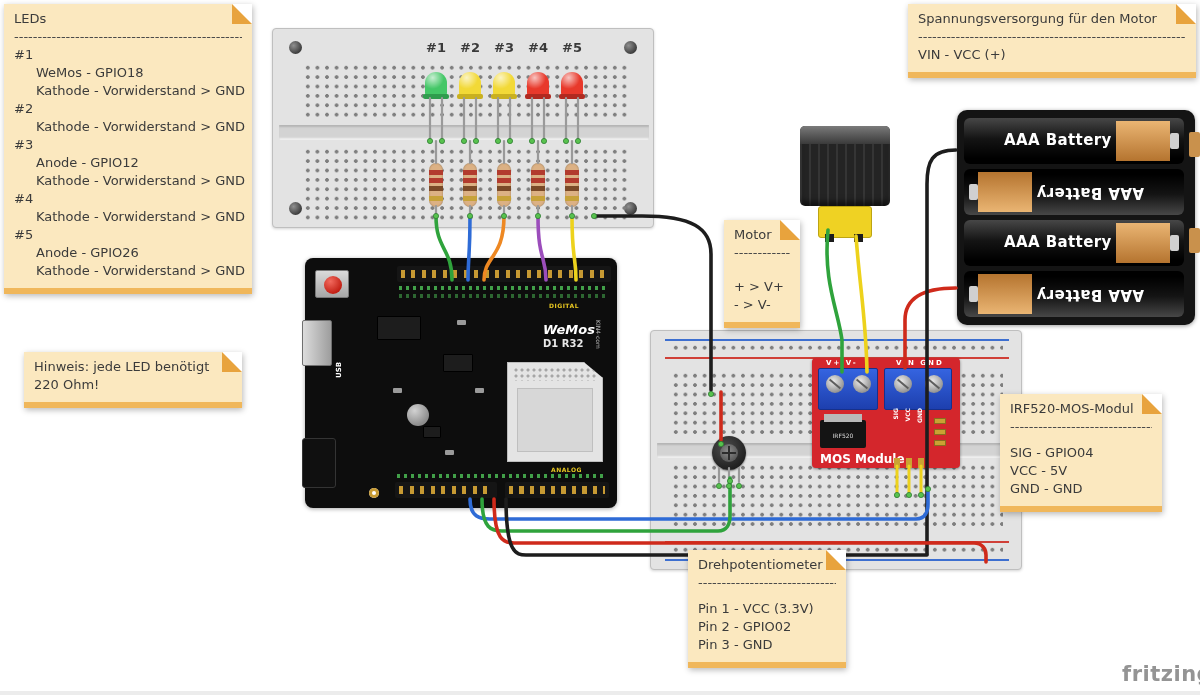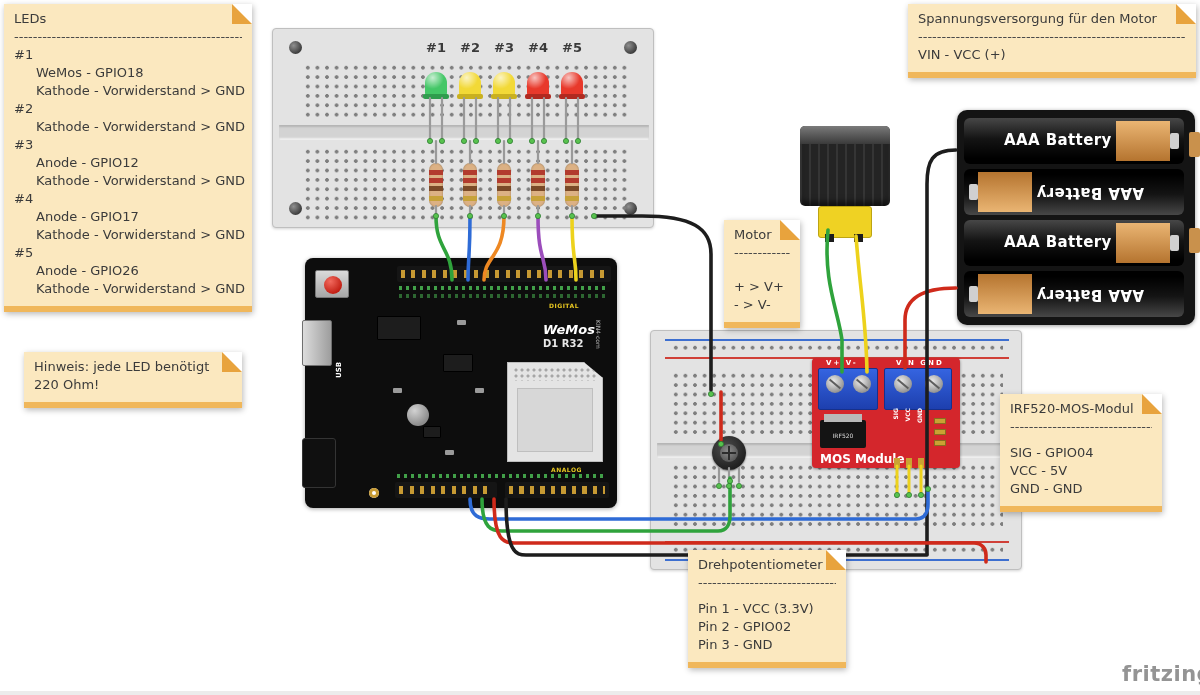--- a/index.html
+++ b/index.html
@@ -403,21 +403,20 @@
       <div class="nline">#2</div>
       <div class="ind">Kathode - Vorwiderstand &gt; GND</div>
     </div>
     <div>
       <div class="nline">#3</div>
       <div class="ind">Anode - GPIO12</div>
       <div class="ind">Kathode - Vorwiderstand &gt; GND</div>
     </div>
     <div>
       <div class="nline">#4</div>
-      <div class="ind">Anode - GPIO17</div>
       <div class="ind">Kathode - Vorwiderstand &gt; GND</div>
     </div>
     <div>
       <div class="nline">#5</div>
       <div class="ind">Anode - GPIO26</div>
       <div class="ind">Kathode - Vorwiderstand &gt; GND</div>
     </div>
   </div>
 
   <div class="note" style="left:24px;top:352px;width:218px">

